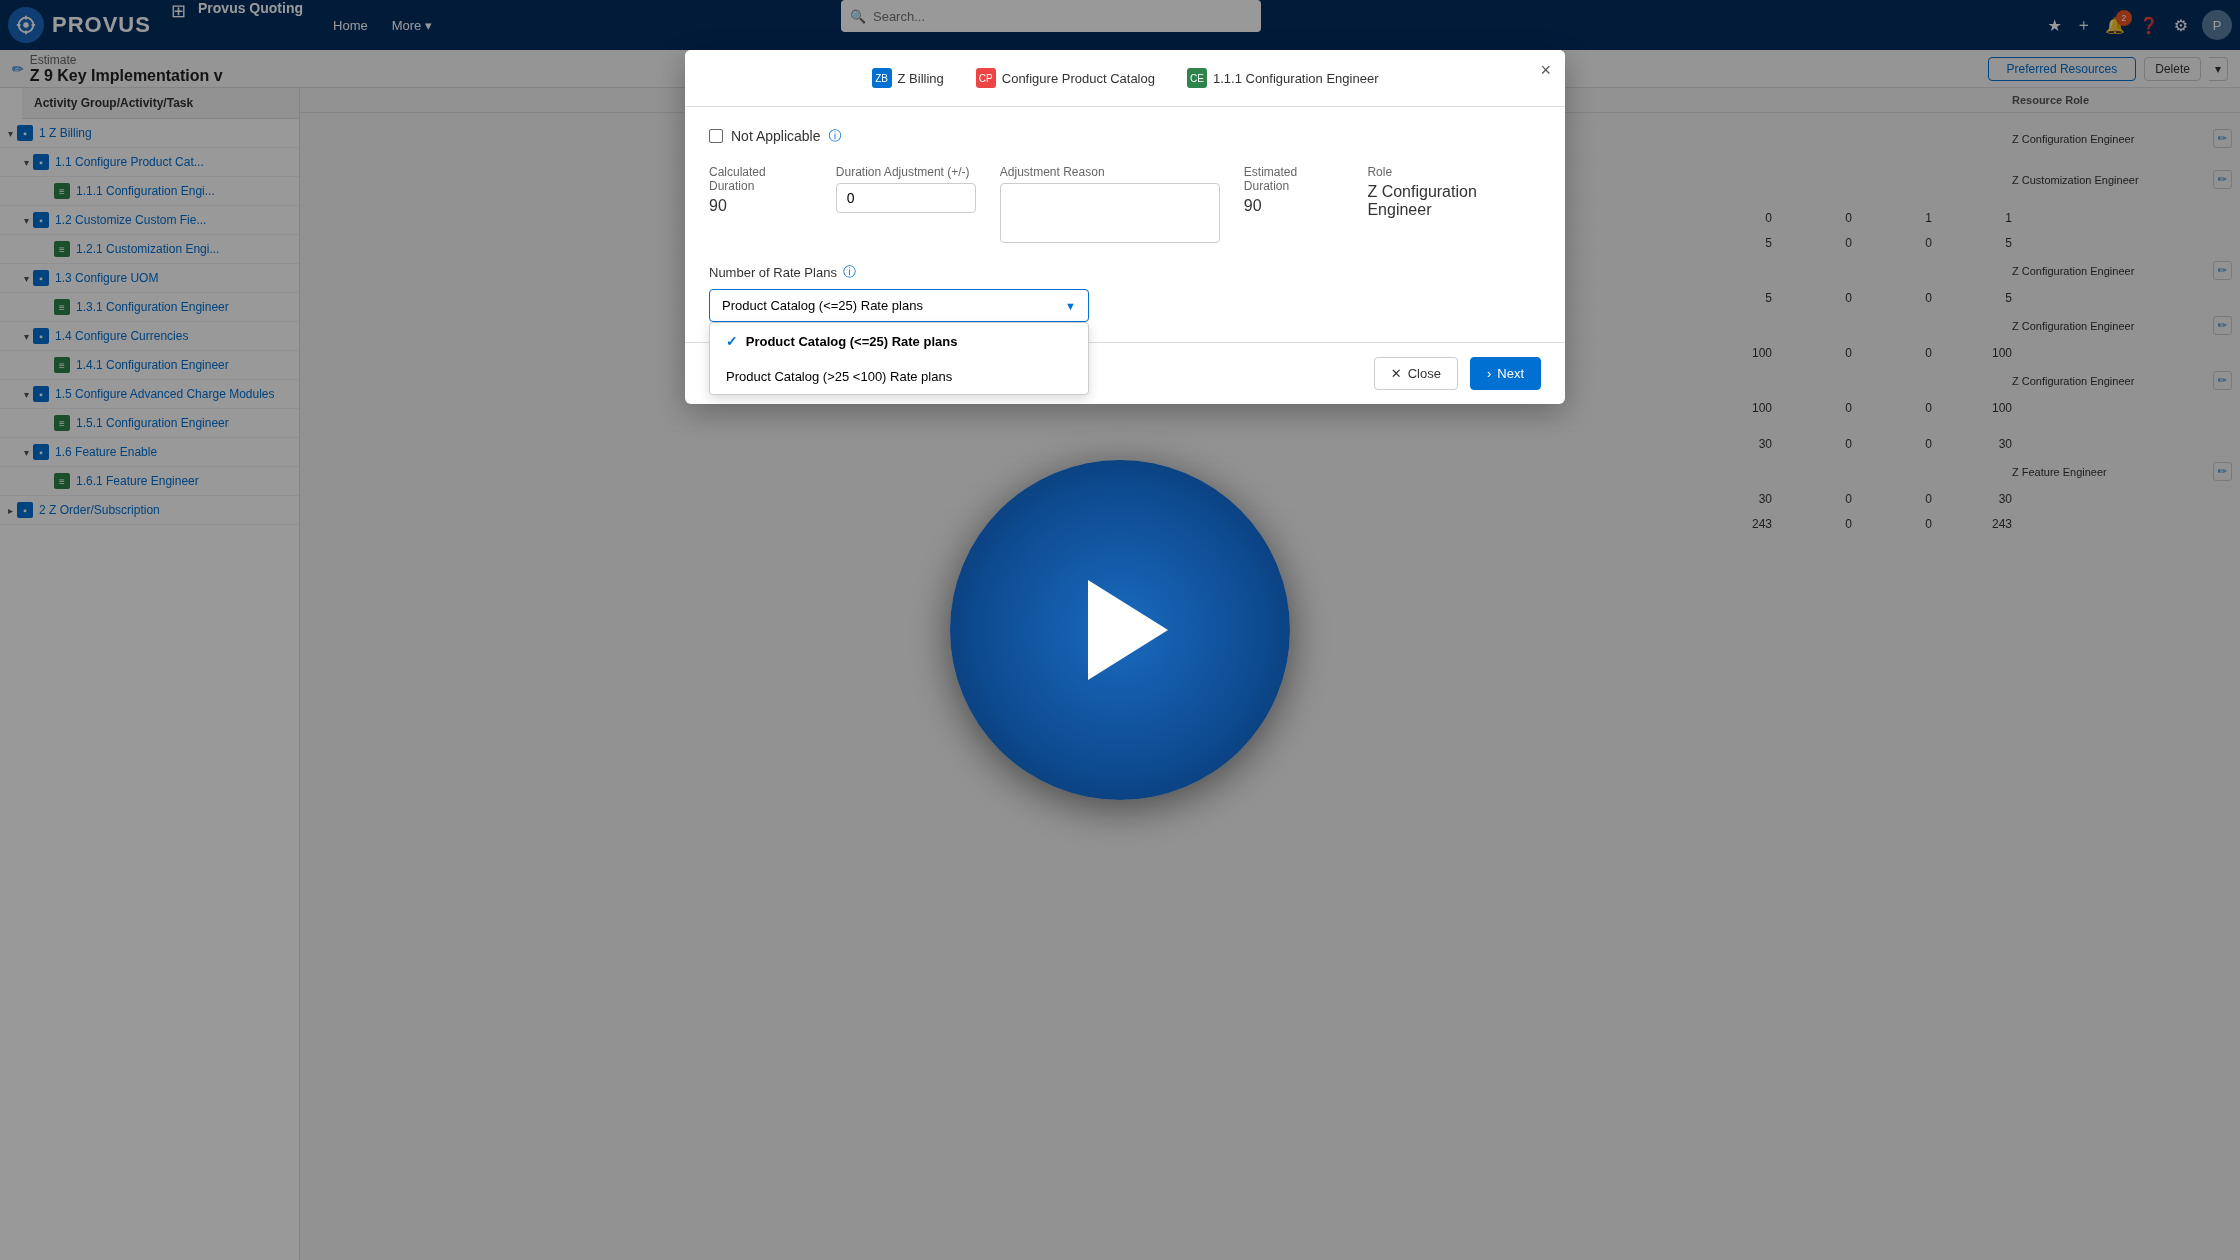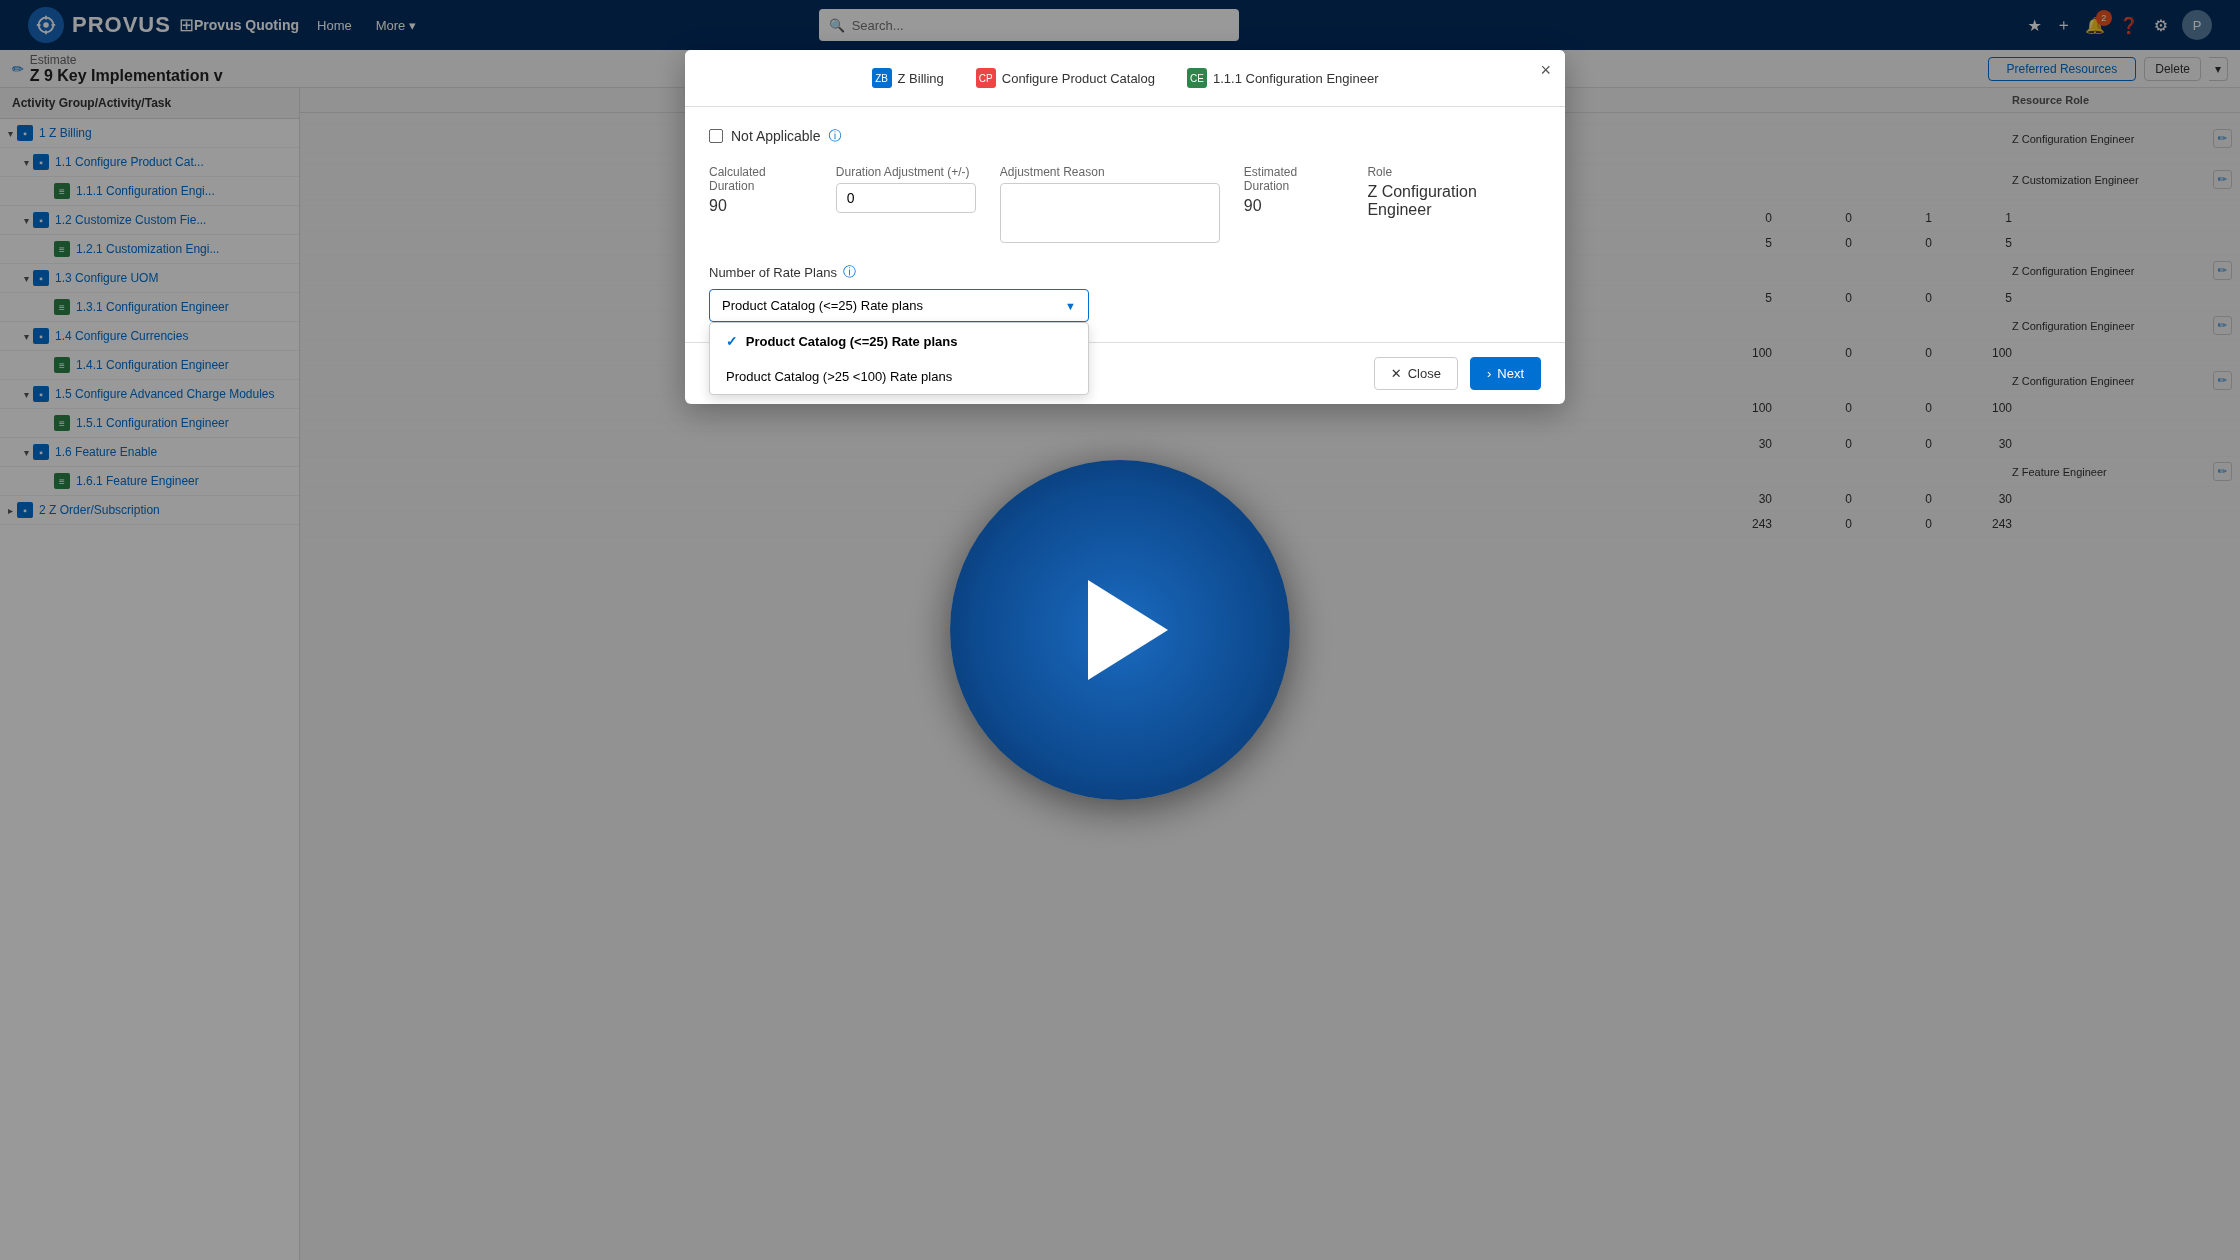--- a/index.html
+++ b/index.html
@@ -3,23 +3,22 @@
   <meta charset="utf-8">
   <style>
     * { box-sizing: border-box; margin: 0; padding: 0; }
     body { font-family: 'Segoe UI', Arial, sans-serif; font-size: 13px; background: #f3f3f3; overflow: hidden; }
 
     
     .top-nav {
       height: 50px;
       background: #032d60;
       display: flex;
-      align-items: center;
-      padding: 0 28px;
-      gap: 0;
+      padding: 0 8px;
+      gap: 12px;
       position: relative;
       z-index: 1;
     }
     .logo-area { display: flex; align-items: center; gap: 8px; }
     .logo-text { color: white; font-size: 22px; font-weight: bold; letter-spacing: 1px; }
     .logo-icon { width: 36px; height: 36px; background: #1a6abf; border-radius: 50%; display: flex; align-items: center; justify-content: center; }
     .logo-icon svg { width: 22px; height: 22px; }
     .grid-icon { color: white; font-size: 18px; margin-left: 8px; cursor: pointer; }
     .nav-app-name { color: white; font-size: 14px; font-weight: 600; }
     .nav-links { display: flex; align-items: center; gap: 4px; margin-left: 8px; }
@@ -57,21 +56,21 @@
     .sub-nav-right { margin-left: auto; display: flex; align-items: center; gap: 8px; }
     .btn-preferred { background: none; border: 1px solid #0070d2; color: #0070d2; border-radius: 4px; padding: 4px 18px; font-size: 12px; cursor: pointer; }
     .btn-delete { background: none; border: 1px solid #ccc; color: #333; border-radius: 4px; padding: 4px 10px; font-size: 12px; cursor: pointer; }
     .btn-chevron { background: none; border: 1px solid #ccc; border-left: none; color: #333; border-radius: 0 4px 4px 0; padding: 4px 6px; font-size: 12px; cursor: pointer; }
 
     
     .main-area { display: flex; height: calc(100vh - 88px); }
 
     
     .sidebar-table { width: 300px; min-width: 220px; background: white; border-right: 1px solid #ddd; overflow-y: auto; }
-    .sidebar-header { padding: 8px 12px; background: #f3f3f3; border-bottom: 1px solid #ddd; font-weight: 600; font-size: 12px; color: #333; }
+    .sidebar-header { padding: 8px 12px; background: #f3f3f3; border-bottom: 1px solid #ddd; font-weight: 600; font-size: 12px; color: #333; margin-left: 22px; }
     .sidebar-item { display: flex; align-items: center; padding: 6px 8px; cursor: pointer; border-bottom: 1px solid #f0f0f0; }
     .sidebar-item.indent1 { padding-left: 24px; }
     .sidebar-item.indent2 { padding-left: 40px; }
     .chevron { font-size: 10px; margin-right: 4px; color: #555; }
     .item-icon { width: 16px; height: 16px; margin-right: 6px; border-radius: 2px; display: flex; align-items: center; justify-content: center; font-size: 10px; font-weight: bold; }
     .icon-blue { background: #0070d2; color: white; }
     .icon-green { background: #2e844a; color: white; }
     .item-label { font-size: 12px; color: #0070d2; flex: 1; white-space: nowrap; overflow: hidden; text-overflow: ellipsis; }
 
     

